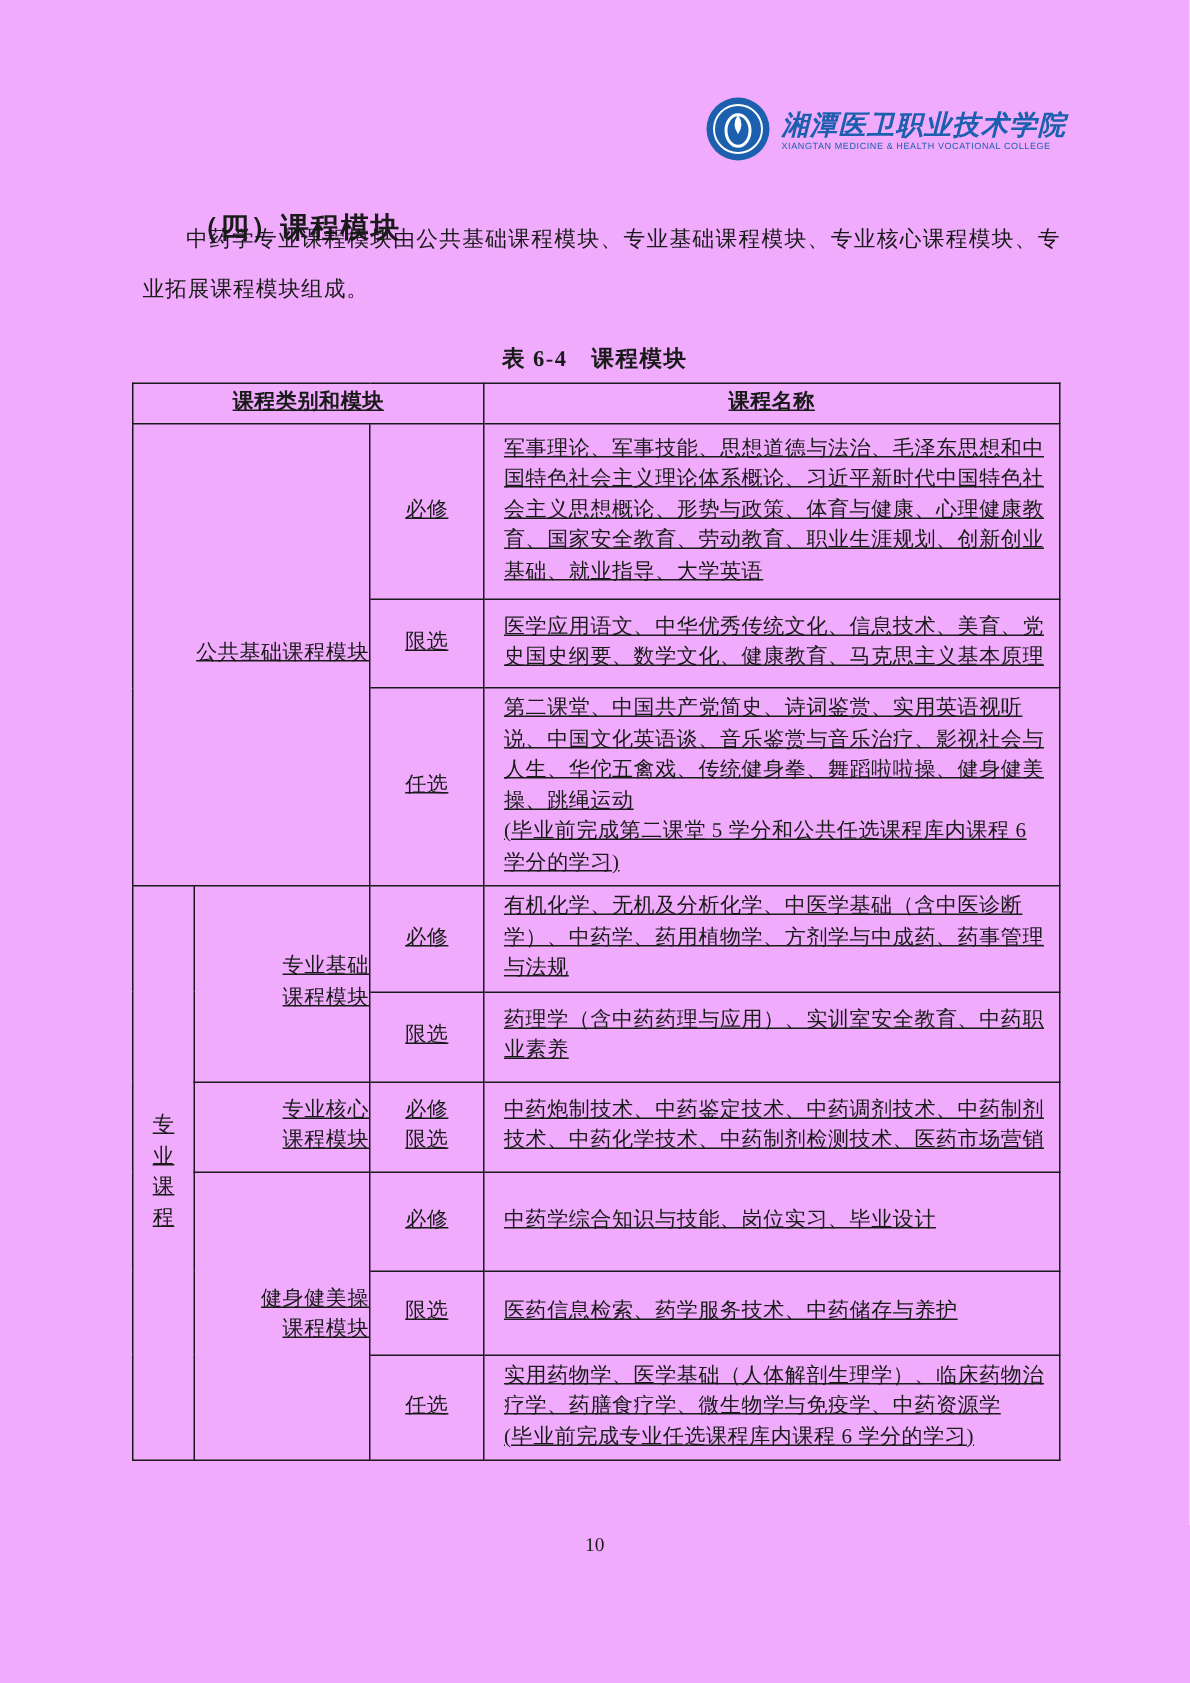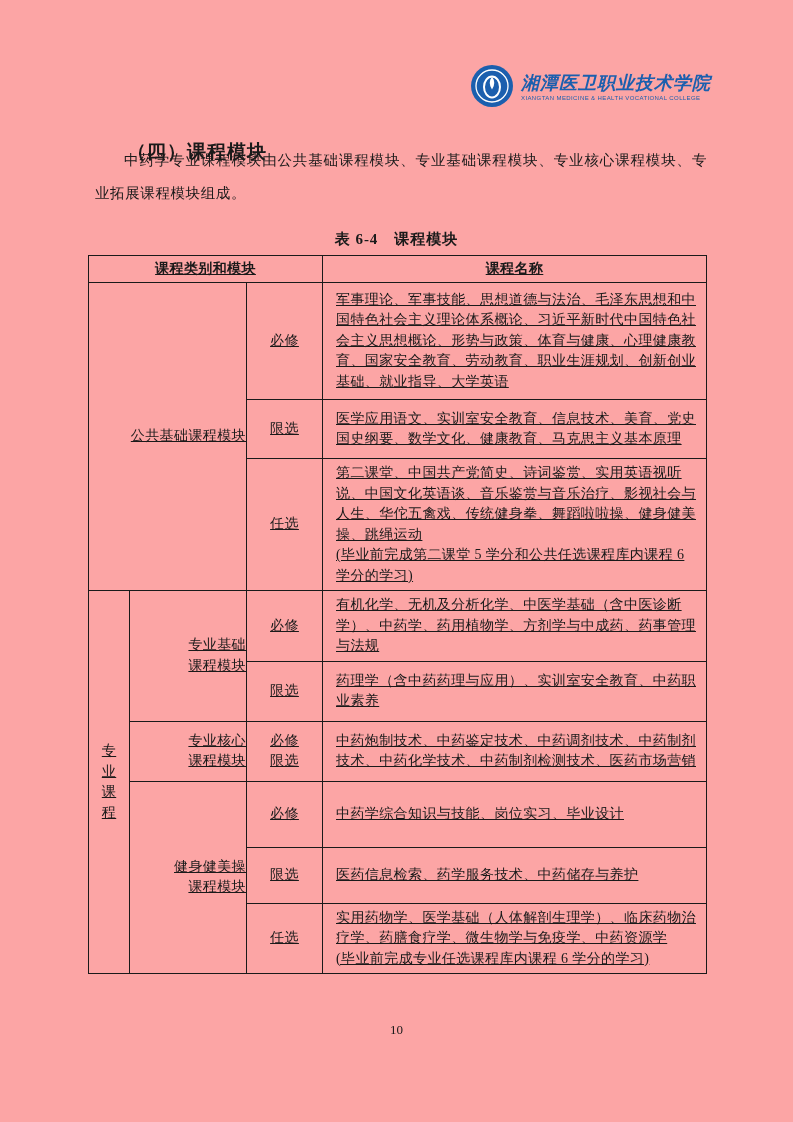--- a/index.html
+++ b/index.html
@@ -4,21 +4,21 @@
 <style>
   * { margin: 0; padding: 0; box-sizing: border-box; }
   html, body { background: #ffffff; }
   body {
     width: 793px; height: 1122px;
     font-family: "Liberation Serif", "DejaVu Serif", serif;
     color: #1a1a1a;
     position: relative;
     overflow: hidden;
   }
-  .page { position: relative; width: 793px; height: 1122px; background: #fca5a5; }
+  .page { position: relative; width: 793px; height: 1122px; background: #f0abfc; }
 
   
   .logo {
     position: absolute; top: 64px; right: 82px;
     display: flex; align-items: center; gap: 7px;
   }
   .emblem { width: 44px; height: 44px; display: block; }
   .logo-text { display: flex; flex-direction: column; }
   .logo-zh {
     font-size: 18px; font-weight: bold; font-style: italic;
@@ -106,21 +106,21 @@
         <td class="th-cell">课程名称</td>
       </tr>
 
       <tr style="height:117px">
         <td colspan="2" rowspan="3" class="module-cell">公共基础课程模块</td>
         <td class="type-cell">必修</td>
         <td class="courses-cell">军事理论、军事技能、思想道德与法治、毛泽东思想和中国特色社会主义理论体系概论、习近平新时代中国特色社会主义思想概论、形势与政策、体育与健康、心理健康教育、国家安全教育、劳动教育、职业生涯规划、创新创业基础、就业指导、大学英语</td>
       </tr>
       <tr style="height:59px">
         <td class="type-cell">限选</td>
-        <td class="courses-cell">医学应用语文、实训室安全教育、信息技术、美育、党史国史纲要、数学文化、健康教育、马克思主义基本原理</td>
+        <td class="courses-cell">医学应用语文、中华优秀传统文化、信息技术、美育、党史国史纲要、数学文化、健康教育、马克思主义基本原理</td>
       </tr>
       <tr style="height:123px">
         <td class="type-cell">任选</td>
         <td class="courses-cell">第二课堂、中国共产党简史、诗词鉴赏、实用英语视听说、中国文化英语谈、音乐鉴赏与音乐治疗、影视社会与人生、华佗五禽戏、传统健身拳、舞蹈啦啦操、健身健美操、跳绳运动
 (毕业前完成第二课堂 5 学分和公共任选课程库内课程 6 学分的学习)</td>
       </tr>
 
       <tr style="height:60px">
         <td rowspan="6" class="vertical-cell">专
 业

